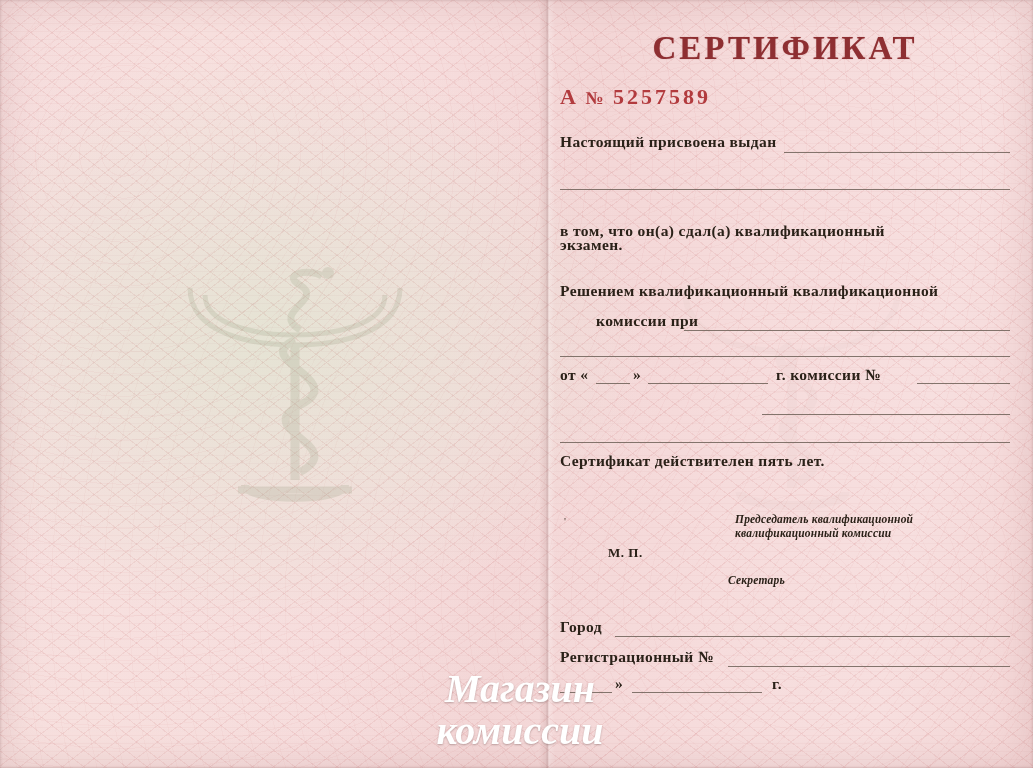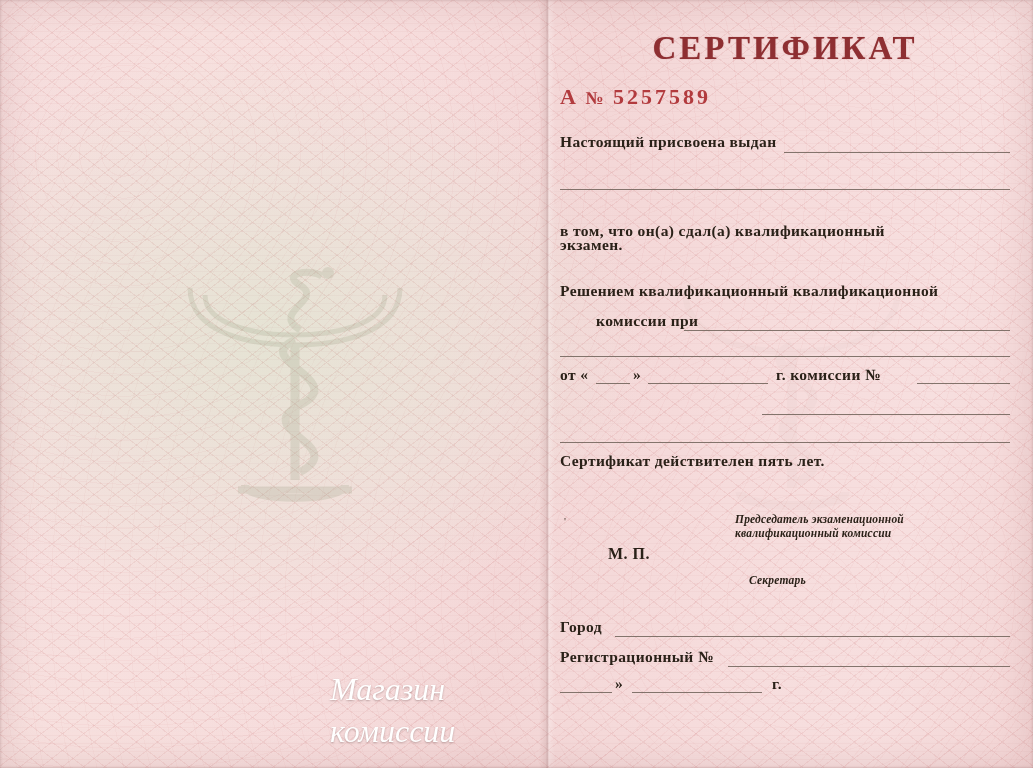--- a/index.html
+++ b/index.html
@@ -155,41 +155,41 @@
     font-size: 11.5px;
     letter-spacing: 0.2px;
     line-height: 14px;
   }
 
   .mp {
     position: absolute;
     color: #2a2118;
     font-family: "Liberation Serif", serif;
     font-weight: bold;
-    font-size: 16px;
+    font-size: 13px;
     letter-spacing: 0.5px;
   }
 
   .tick {
     position: absolute;
     color: #4a3b30;
     font-size: 11px;
   }
 
   
   #shop-watermark {
     position: absolute;
     left: 330px;
     top: 668px;
     width: 380px;
-    text-align: left;
+    text-align: center;
     font-family: "Liberation Serif", serif;
     font-style: italic;
-    font-weight: normal;
-    font-size: 32px;
+    font-weight: bold;
+    font-size: 40px;
     line-height: 42px;
     color: #ffffff;
     text-shadow: 0 1px 2px rgba(120,90,90,0.45);
     pointer-events: none;
   }
 </style>
 </head>
 <body>
 
 <div id="certificate">
@@ -252,25 +252,25 @@
 
     <div class="rule" style="left:202px; top:414px; width:248px;"></div>
     <div class="rule" style="left:0px; top:442px; width:450px;"></div>
 
     <div class="body-text" style="left:0px; top:452px;">Сертификат действителен пять лет.</div>
 
     <div class="tick" style="left:4px; top:515px;">'</div>
     <div class="mp" style="left:48px; top:545px;">М. П.</div>
 
     <div class="small-italic" style="left:175px; top:512px; width:260px;">
-      <span>Председатель экзаменационной</span><br>
+      <span>Председатель квалификационной</span><br>
       <span>квалификационный комиссии</span>
     </div>
 
-    <div class="small-italic" style="left:189px; top:573px;">Секретарь</div>
+    <div class="small-italic" style="left:168px; top:573px;">Секретарь</div>
 
     <div class="body-text" style="left:0px; top:618px;text-align:right;">Город</div>
     <div class="rule" style="left:55px; top:636px; width:395px;"></div>
 
     <div class="body-text" style="left:0px; top:648px;">Регистрационный №</div>
     <div class="rule" style="left:168px; top:666px; width:282px;"></div>
 
     <div class="rule" style="left:0px; top:692px; width:52px;"></div>
     <div class="body-text" style="left:55px; top:675px;">»</div>
     <div class="rule" style="left:72px; top:692px; width:130px;"></div>

